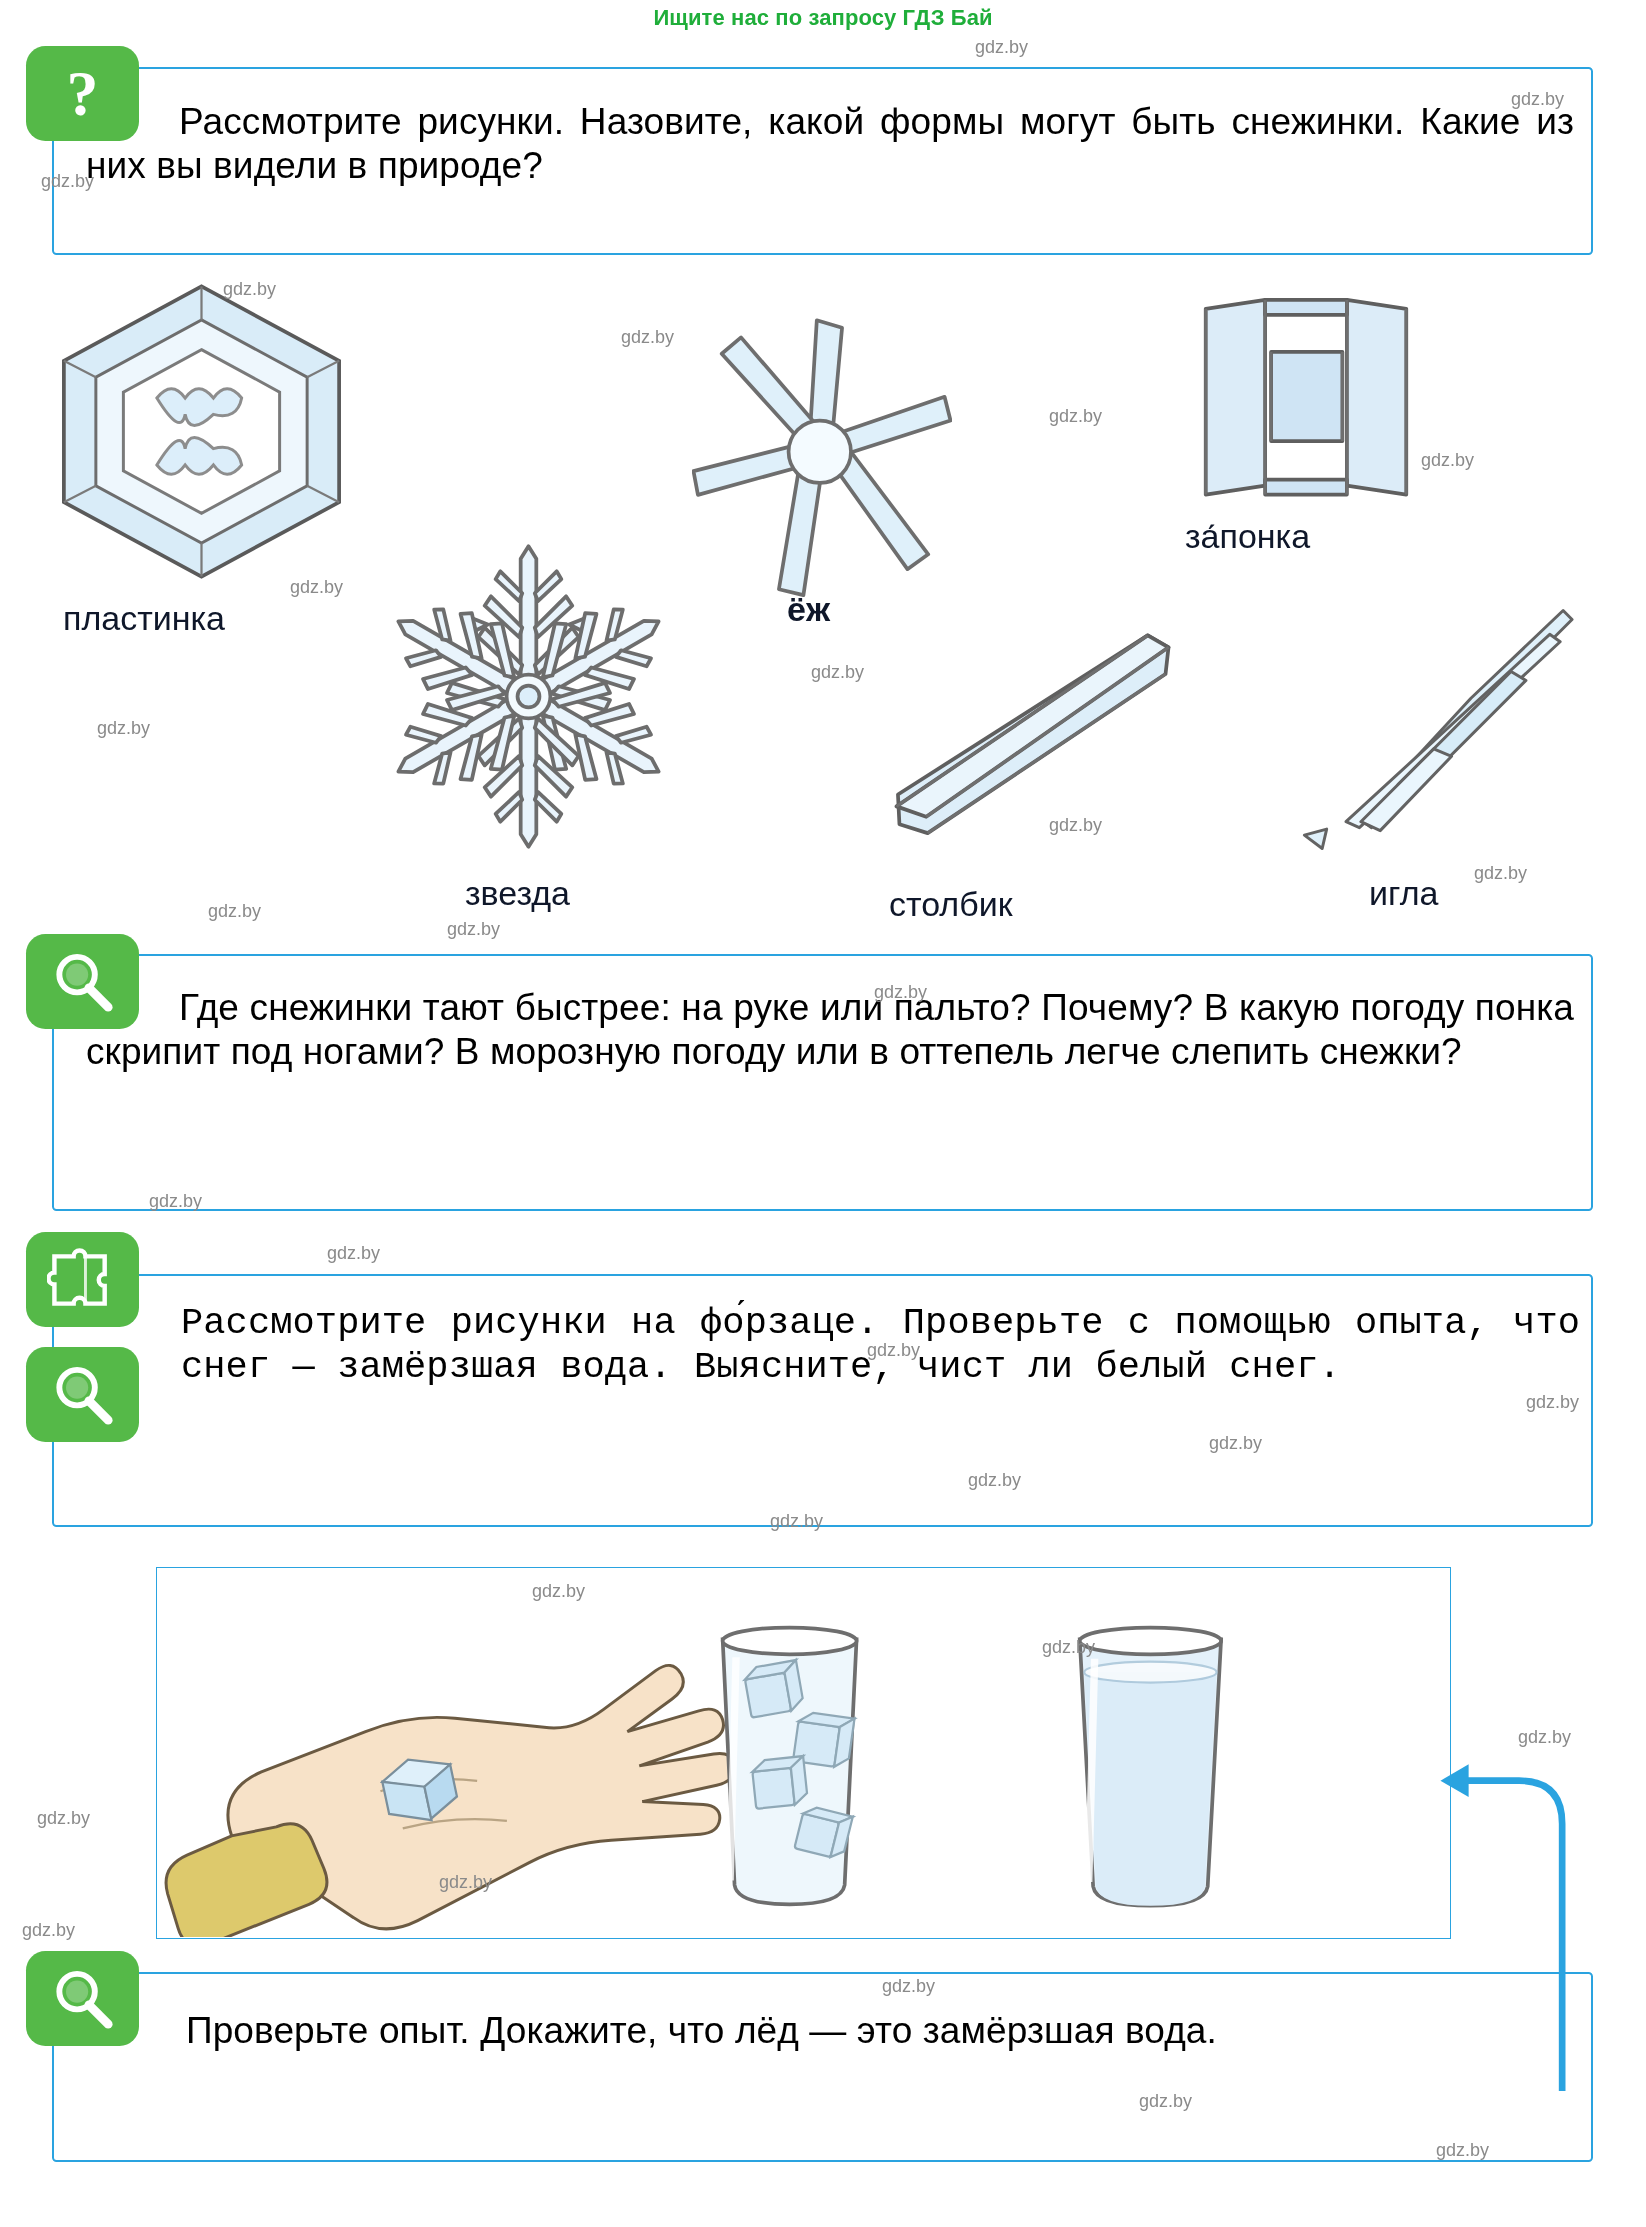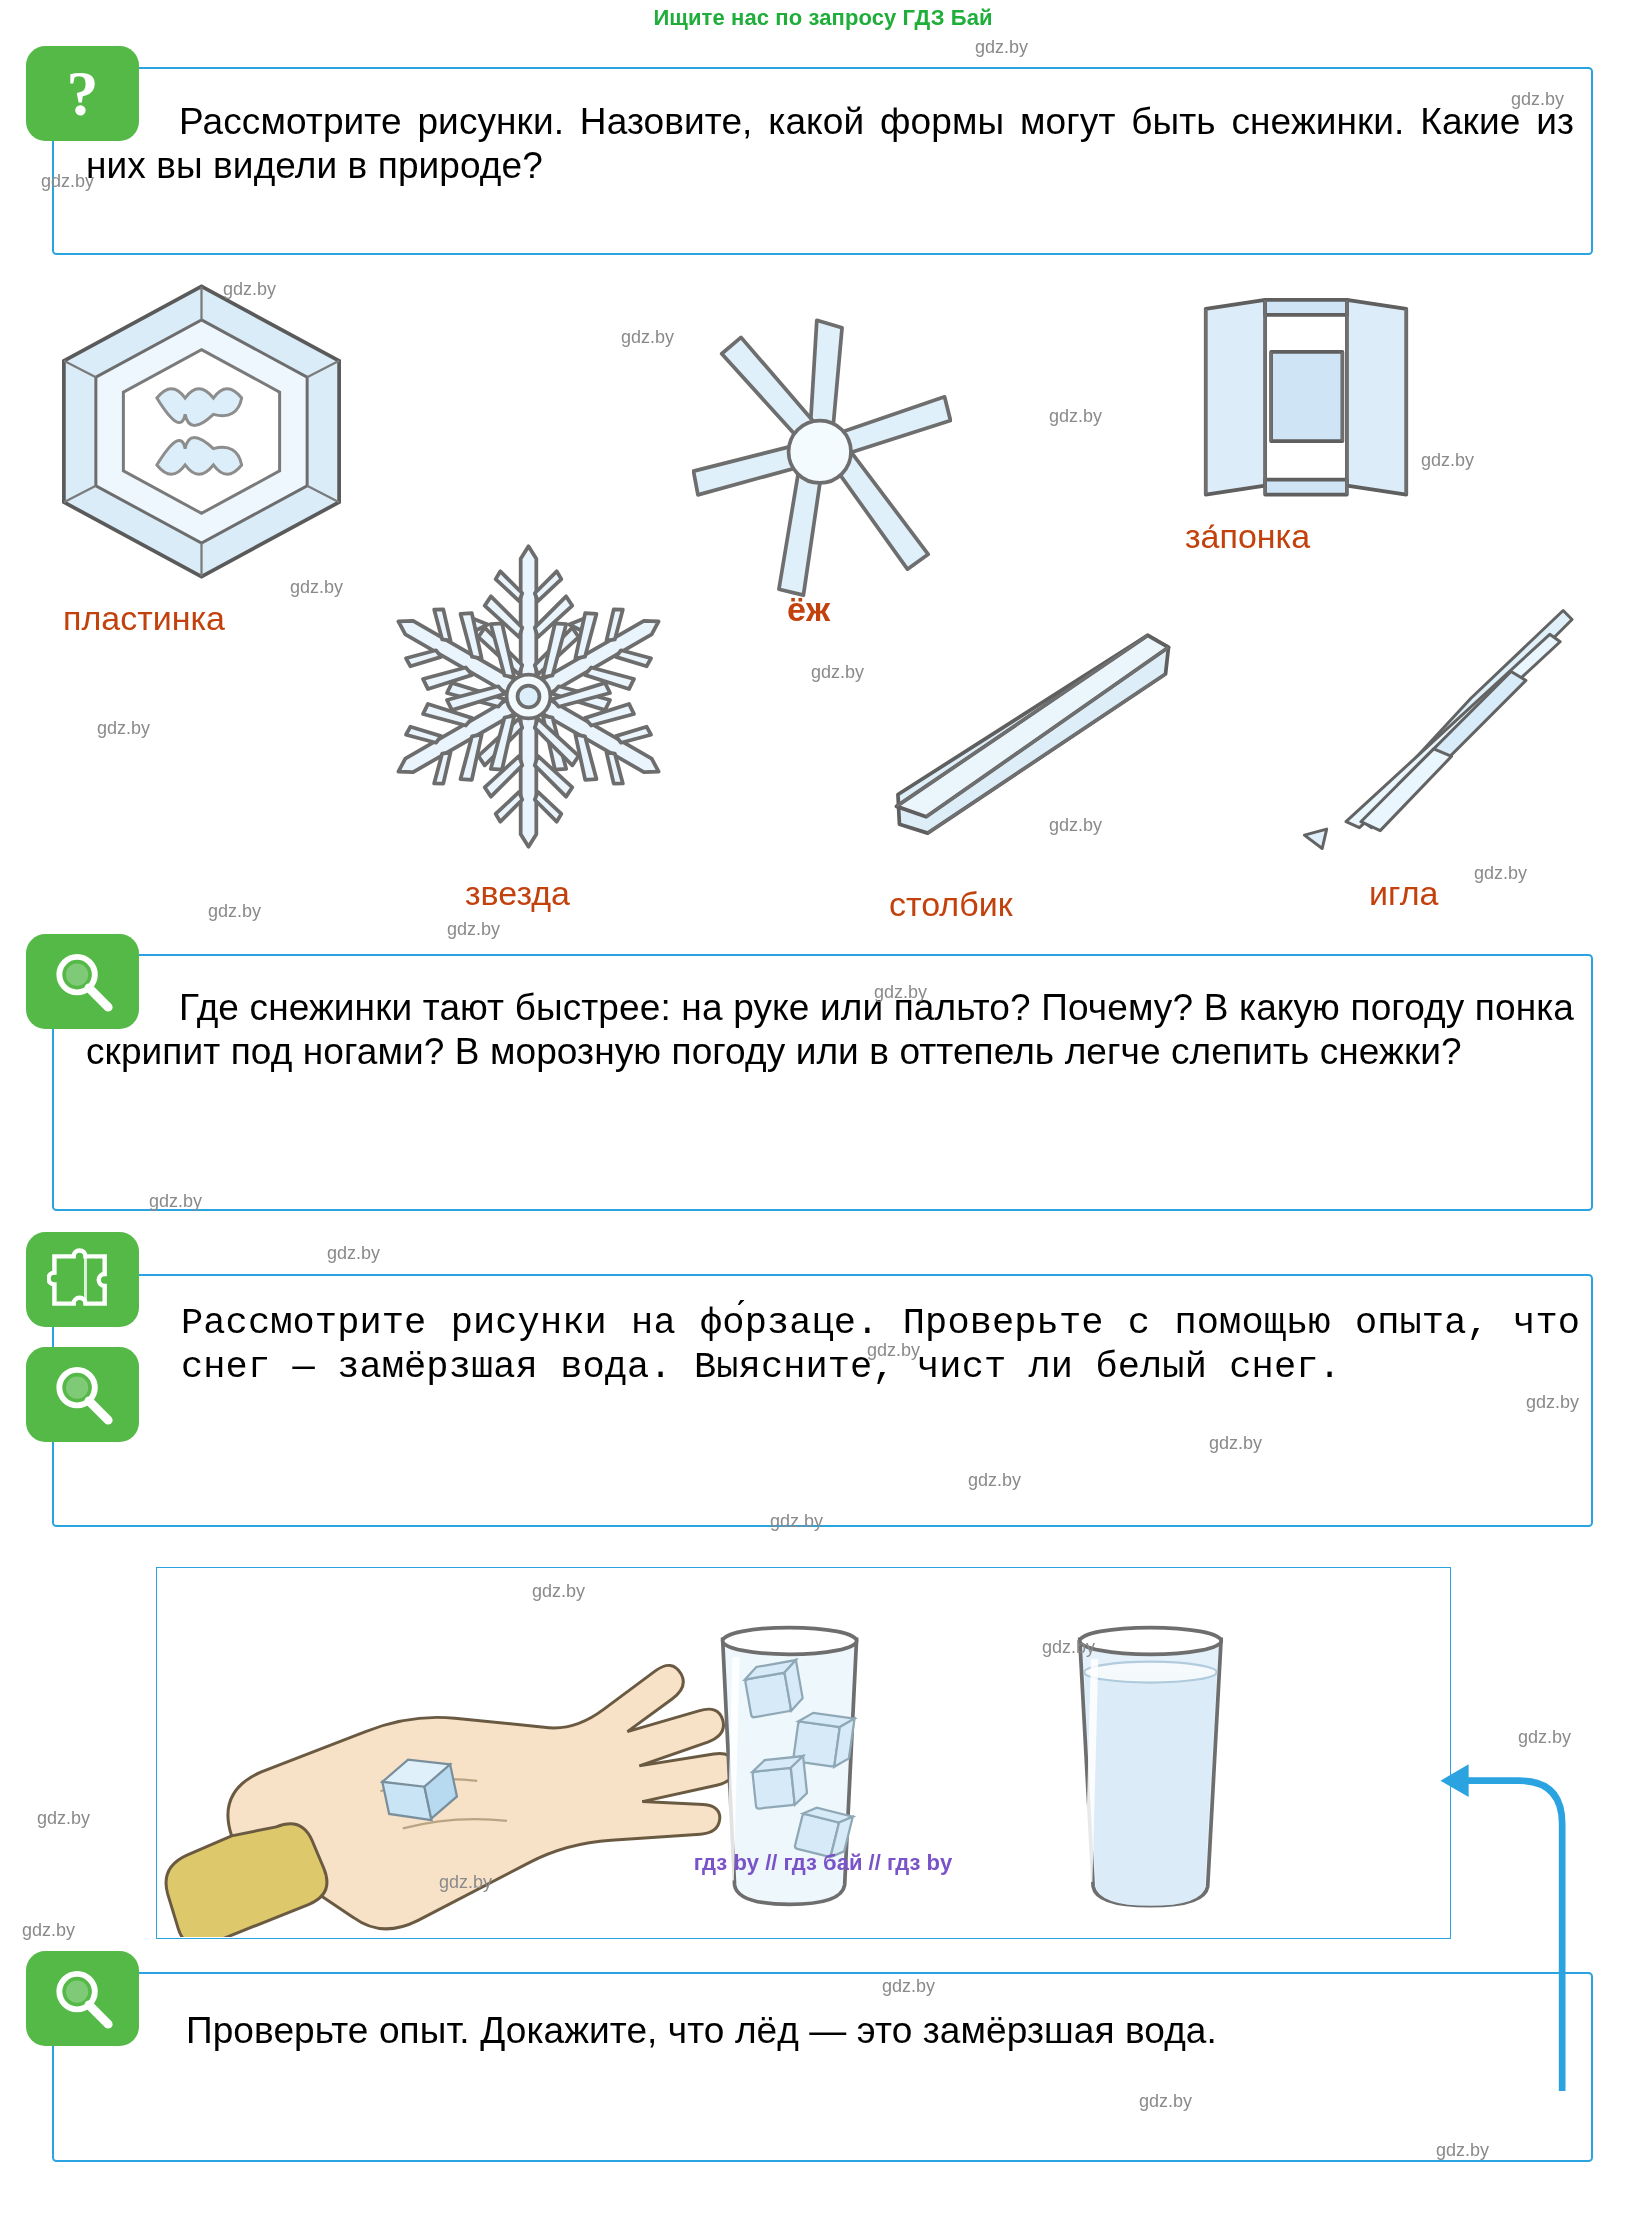--- a/index.html
+++ b/index.html
@@ -81,21 +81,21 @@
   .badge.q {
     font-size: 64px;
     color: #ffffff;
     font-weight: bold;
     font-family: "Liberation Serif", serif;
   }
   
   .caption {
     position: absolute;
     font-size: 34px;
-    color: #c2410c;
+    color: #0f172a;
     white-space: nowrap;
   }
   
   .photo-frame {
     position: absolute;
     border: 1.5px solid #2aa3e0;
     box-sizing: border-box;
     background: #ffffff;
   }
   svg { display: block; }
@@ -333,21 +333,20 @@
   <div class="task" style="left:52px; top:1972px; width:1541px; height:190px;"></div>
   <div class="badge" style="left:26px; top:1951px;">
     <svg width="68" height="68" viewBox="0 0 92 92">
       <circle cx="38" cy="36" r="24" fill="none" stroke="#ffffff" stroke-width="8"></circle>
       <circle cx="38" cy="36" r="15" fill="#ffffff" opacity="0.25"></circle>
       <line x1="54" y1="54" x2="80" y2="80" stroke="#ffffff" stroke-width="12" stroke-linecap="round"></line>
     </svg>
   </div>
   <div class="task-text" style="position:absolute; left:86px; top:2009px; width:1488px; text-indent:100px;">Проверьте опыт. Докажите, что лёд — это замёрзшая вода.</div>
 
-  <div class="bottom-banner">гдз by  //  гдз бай  //  гдз by</div>
 
   <div id="watermark-layer">
       <div class="wm" style="left: 975px; top: 37px;">gdz.by</div>
       <div class="wm" style="left: 1511px; top: 89px;">gdz.by</div>
       <div class="wm" style="left: 41px; top: 171px;">gdz.by</div>
       <div class="wm" style="left: 223px; top: 279px;">gdz.by</div>
       <div class="wm" style="left: 621px; top: 327px;">gdz.by</div>
       <div class="wm" style="left: 1049px; top: 406px;">gdz.by</div>
       <div class="wm" style="left: 1421px; top: 450px;">gdz.by</div>
       <div class="wm" style="left: 290px; top: 577px;">gdz.by</div>

